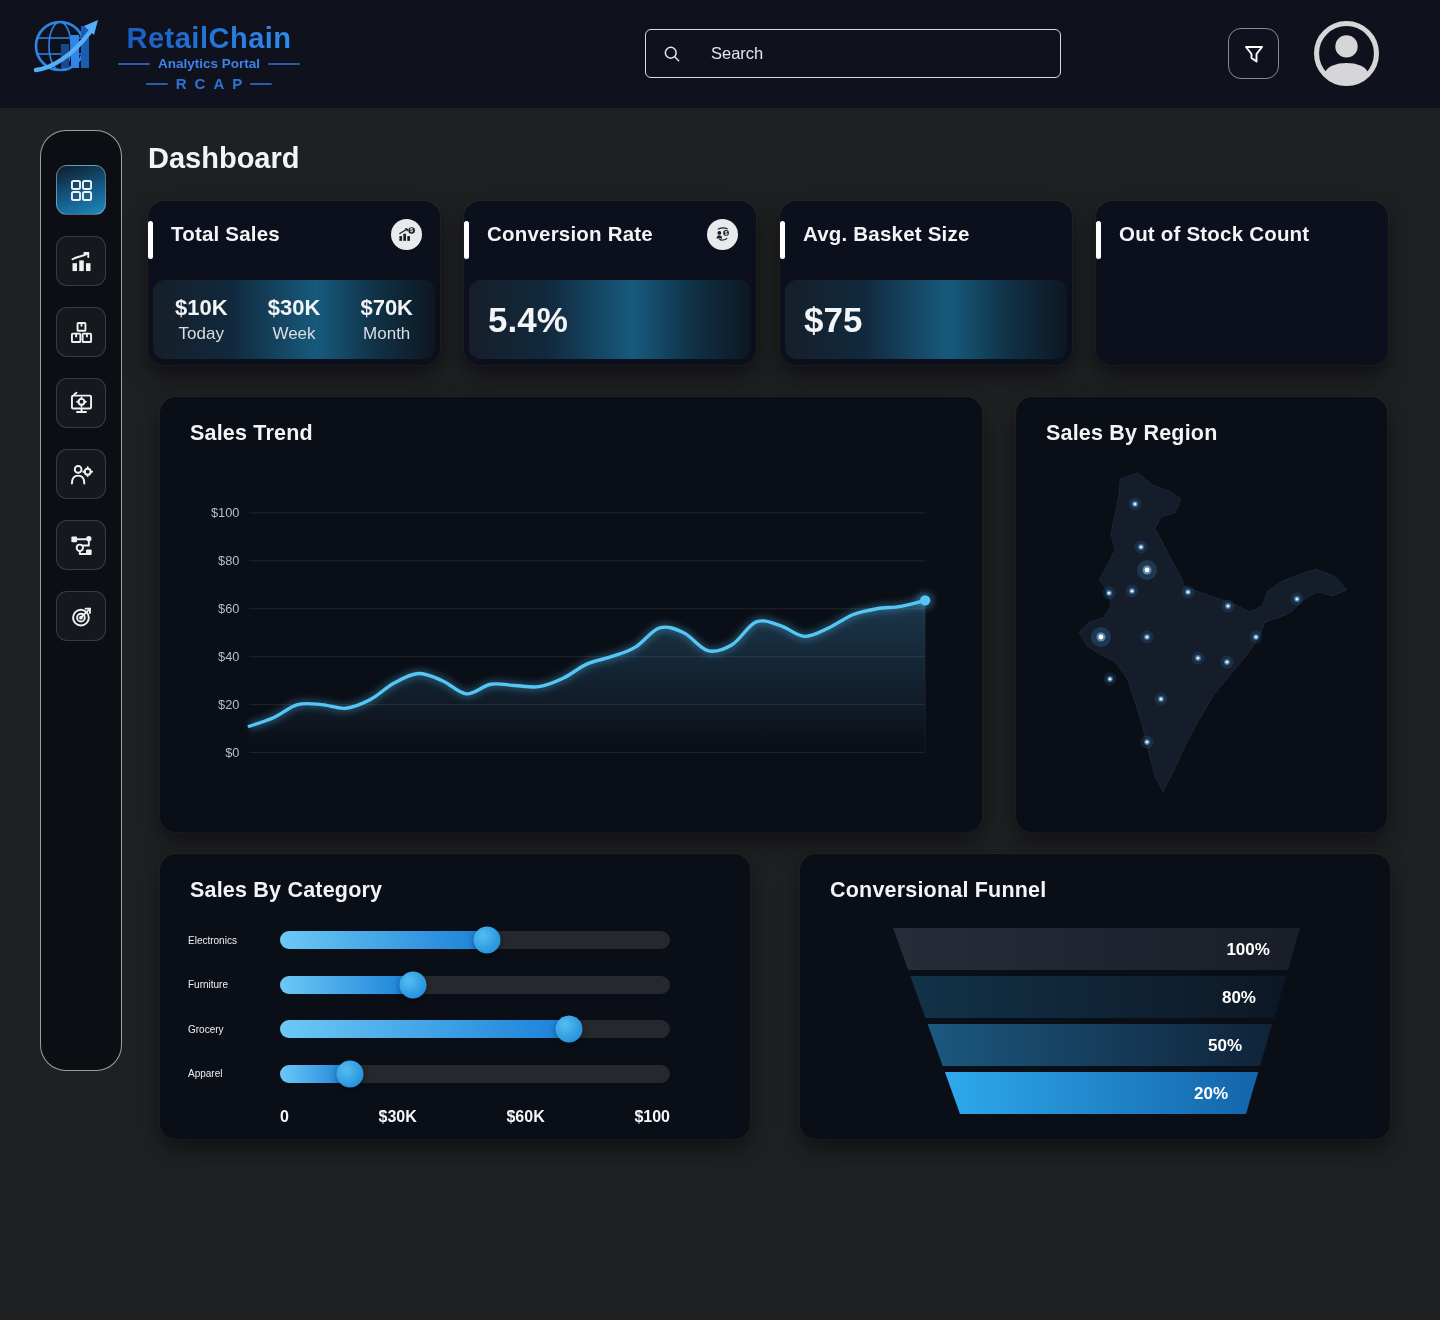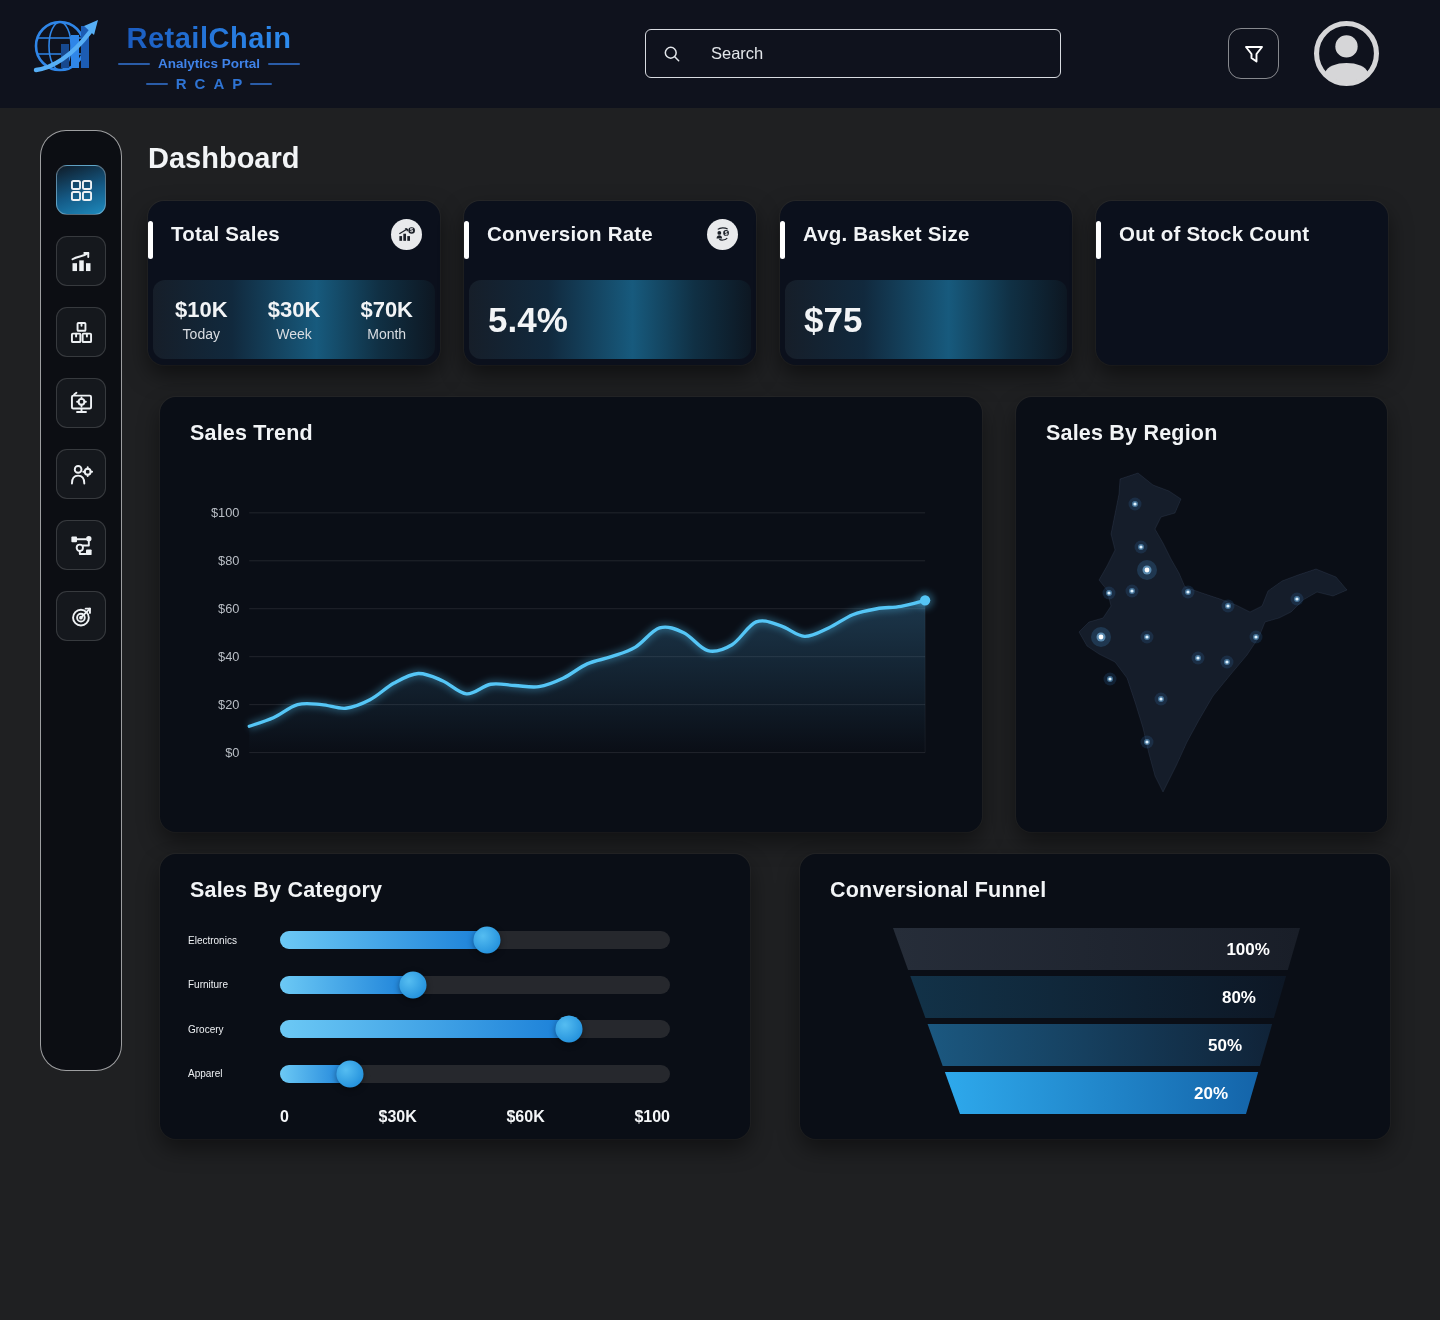--- a/index.html
+++ b/index.html
@@ -54,21 +54,21 @@
   .kpi-head{height:78px;display:flex;align-items:center;padding:0 18px 12px 23px}
   .kpi-accent{position:absolute;left:0;top:20px;width:5px;height:38px;background:#fff;border-radius:3px}
   .kpi-head h2{font-size:20.5px;font-weight:600;margin:0;flex:1;letter-spacing:.2px}
   .kpi-badge{width:31px;height:31px;border-radius:50%;background:#e9eaec;display:flex;
     align-items:center;justify-content:center;flex:0 0 auto}
   .kpi-body{position:absolute;left:5px;right:5px;top:79px;bottom:6px;border-radius:12px;
     background:linear-gradient(90deg,#161e29 0%,#11293d 28%,#175a7d 58%,#103044 80%,#0d1722 100%)}
   .kpi-stats{display:flex;justify-content:space-between;align-items:center;height:100%;padding:10px 22px}
   .stat{text-align:center}
   .stat .v{font-size:22px;font-weight:700}
-  .stat .l{font-size:14px;color:#d9dde2;margin-top:3px}
+  .stat .l{font-size:17px;color:#d9dde2;margin-top:3px}
   .kpi-big{display:flex;align-items:center;height:100%;padding:0 19px;font-size:35px;font-weight:700}
 
   .mid-row{display:grid;grid-template-columns:822px 371px;gap:34px;margin:32px 0 0 12px}
   .panel{background:#0a0e16;border-radius:16px;position:relative;
     box-shadow:0 10px 22px rgba(0,0,0,.45),0 0 0 1px rgba(255,255,255,.035)}
   .mid-row .panel{height:435px}
   .panel h2{margin:0;position:absolute;top:24px;left:30px;font-size:21.5px;font-weight:600;letter-spacing:.2px}
   #trend-svg{position:absolute;left:10px;top:104px;width:790px;height:296px}
   #region-svg{position:absolute;left:34px;top:72px;width:310px;height:335px}
 

